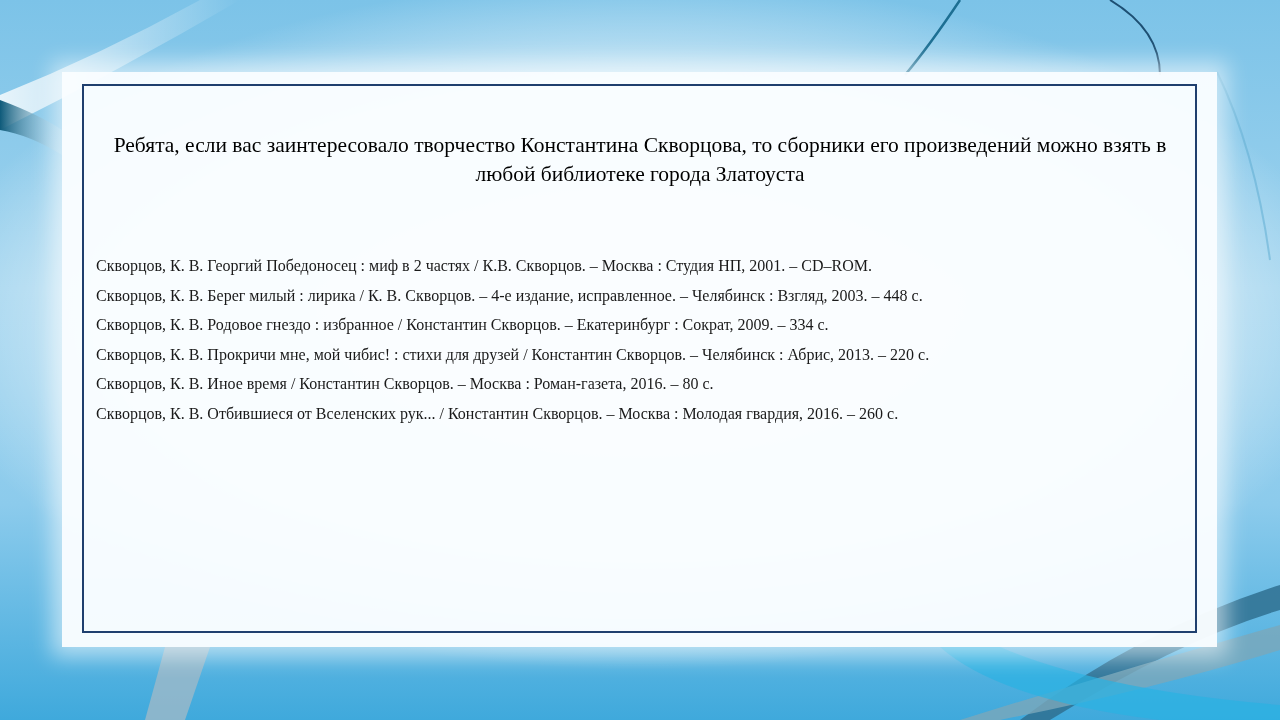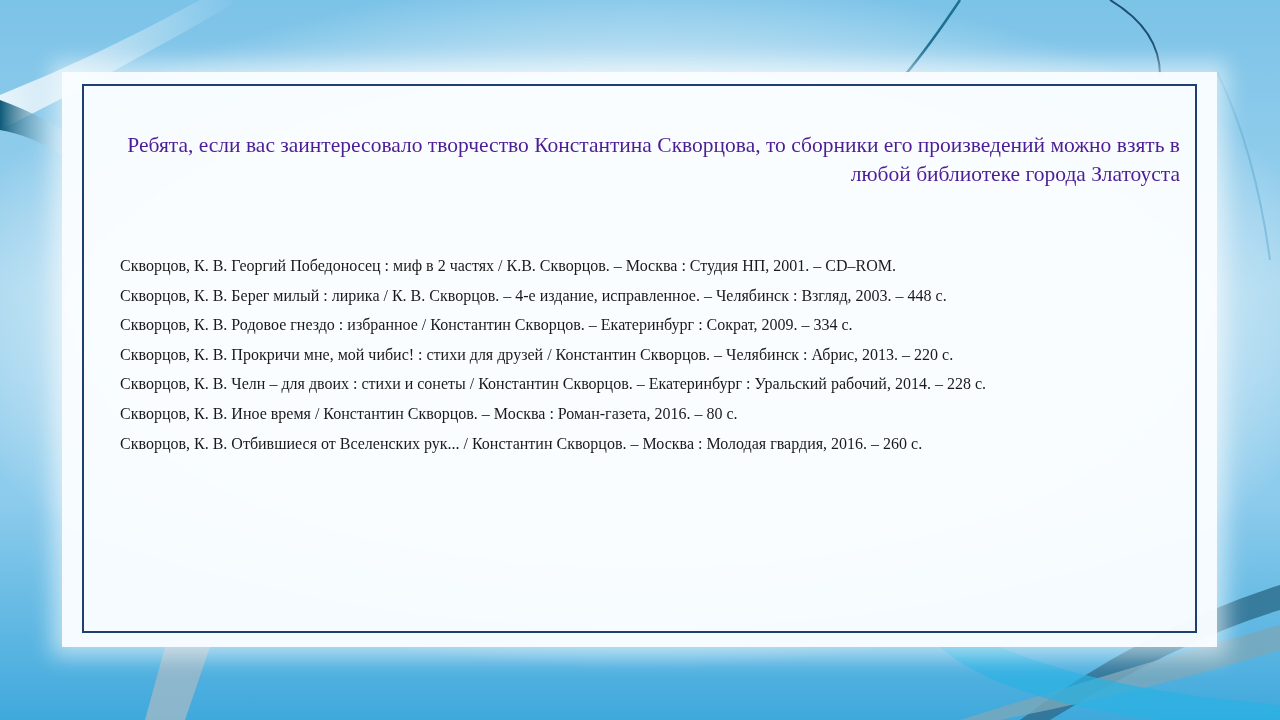--- a/index.html
+++ b/index.html
@@ -20,25 +20,25 @@
     background: rgba(250,253,255,0.97);
     box-shadow: 0 0 20px 10px rgba(255,255,255,0.55);
   }
   .frame {
     position: absolute; left: 82px; top: 84px; width: 1115px; height: 549px;
     border: 2px solid #1f3f6e;
     box-sizing: border-box;
   }
   .heading {
     position: absolute; left: 100px; top: 131px; width: 1080px;
-    text-align: right;
-    font-size: 21.5px; line-height: 29px; color: #4c1d95;
+    text-align: center;
+    font-size: 21.5px; line-height: 29px; color: #000000;
   }
   .biblio {
-    position: absolute; left: 120px; top: 256px; width: 1060px;
+    position: absolute; left: 96px; top: 256px; width: 1060px;
     margin: 0; padding: 0; list-style: none;
     font-size: 16px; line-height: 20px; color: #1a1a1a;
   }
   .biblio li { margin: 0 0 9.6px 0; padding: 0; }
 </style>
 </head>
 <body>
 
 <div class="bg">
   <svg width="1280" height="720" viewBox="0 0 1280 720">
@@ -72,16 +72,15 @@
 <div class="panel"></div>
 <div class="frame"></div>
 
 <div class="heading">Ребята, если вас заинтересовало творчество Константина Скворцова, то сборники его произведений можно взять в любой библиотеке города Златоуста</div>
 
 <ul class="biblio">
   <li>Скворцов, К. В. Георгий Победоносец : миф в 2 частях / К.В. Скворцов. – Москва : Студия НП, 2001. – CD–ROM.</li>
   <li>Скворцов, К. В. Берег милый : лирика / К. В. Скворцов. – 4-е издание, исправленное. – Челябинск : Взгляд, 2003. – 448 с.</li>
   <li>Скворцов, К. В. Родовое гнездо : избранное / Константин Скворцов. – Екатеринбург : Сократ, 2009. – 334 с.</li>
   <li>Скворцов, К. В. Прокричи мне, мой чибис! : стихи для друзей / Константин Скворцов. – Челябинск : Абрис, 2013. – 220 с.</li>
-  <li>Скворцов, К. В. Челн – для двоих : стихи и сонеты / Константин Скворцов. – Екатеринбург : Уральский рабочий, 2014. – 228 с.</li>
   <li>Скворцов, К. В. Иное время / Константин Скворцов. – Москва : Роман-газета, 2016. – 80 с.</li>
   <li>Скворцов, К. В. Отбившиеся от Вселенских рук... / Константин Скворцов. – Москва : Молодая гвардия, 2016. – 260 с.</li>
 </ul>
 
 </body></html>

